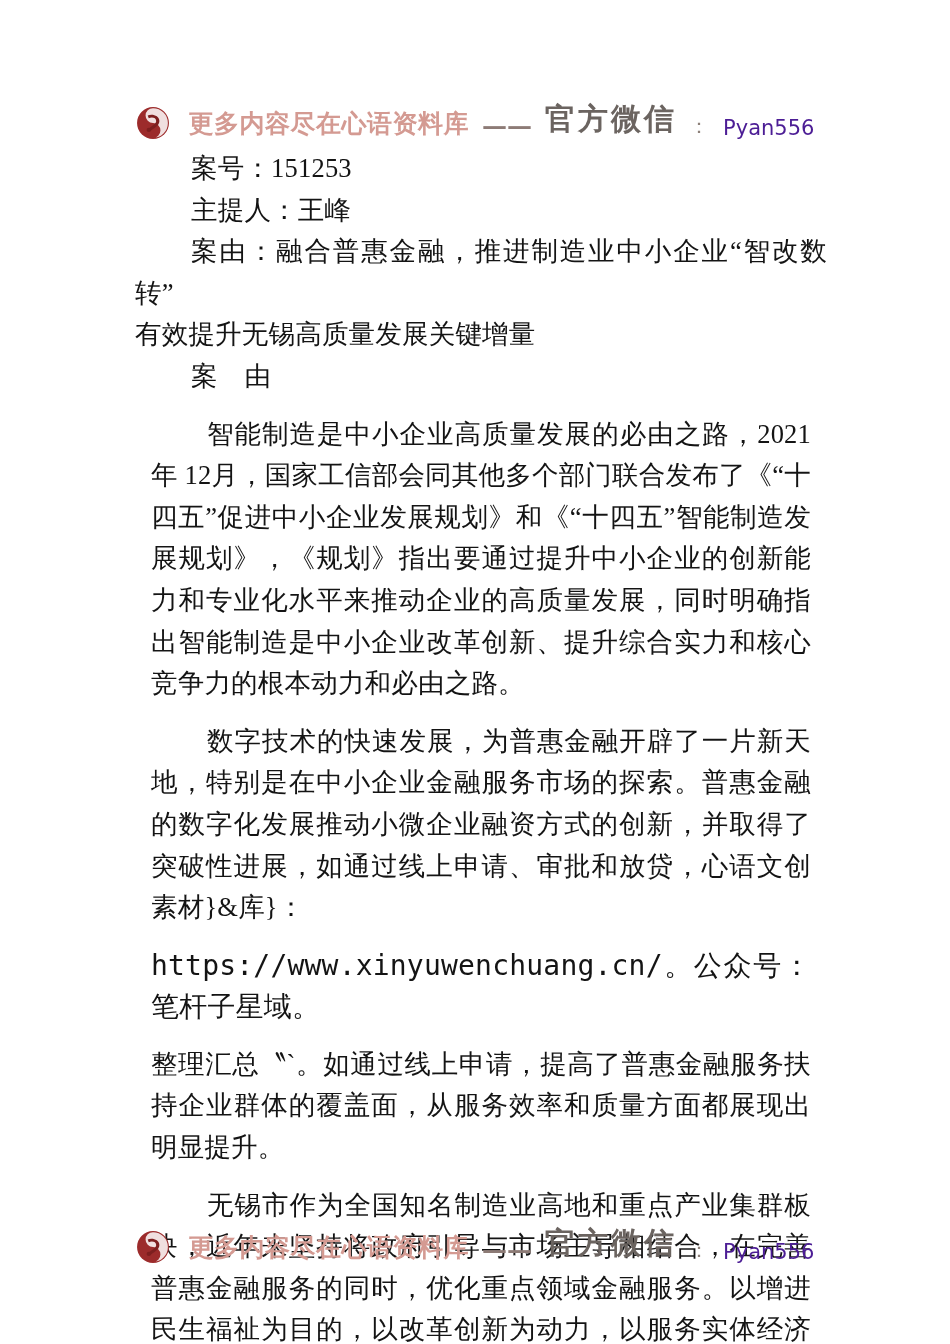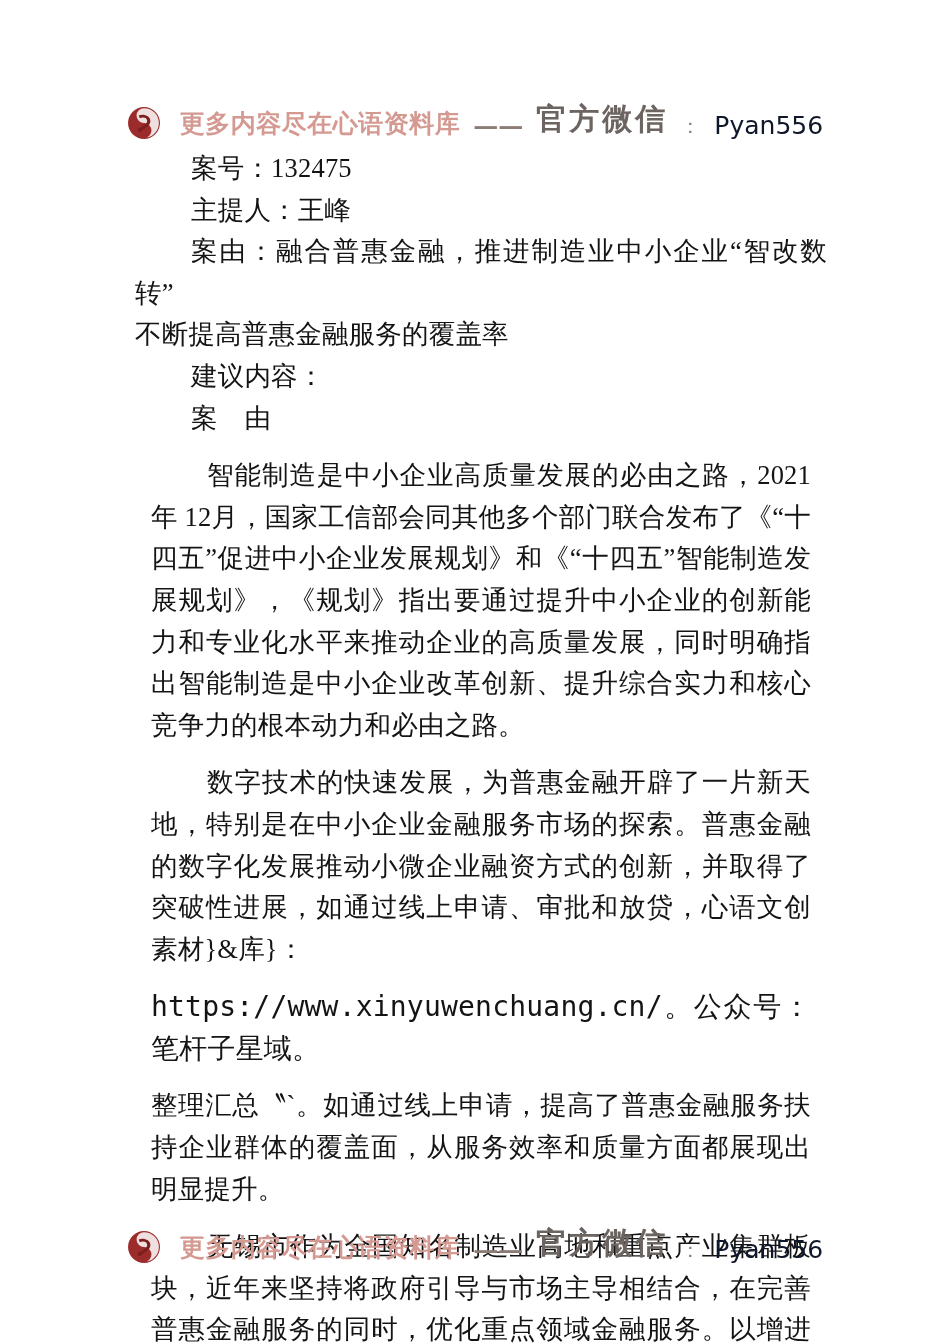--- a/index.html
+++ b/index.html
@@ -61,22 +61,22 @@
     letter-spacing: 3px;
   }
   .wm-colon {
     font-family: "DejaVu Sans", sans-serif;
     font-size: 20px;
     color: #8d8079;
     margin: 0 2px 0 0;
   }
   .wm-id {
     font-family: "DejaVu Sans", "Liberation Sans", sans-serif;
-    font-size: 25px;
-    color: #0f172a;
+    font-size: 21px;
+    color: #4c1d95;
     letter-spacing: 0px;
     margin-top: 44px;
   }
 
   
   .doc {
     position: absolute;
     left: 135px;
     top: 148px;
     width: 692px;
@@ -112,29 +112,28 @@
   </svg>
   <span class="wm-main">更多内容尽在心语资料库</span>
   <span class="wm-dash">——</span>
   <span class="wm-wechat">官方微信</span>
   <span class="wm-colon">：</span>
   <span class="wm-id">Pyan556</span>
 </div>
 
 <div class="doc">
 
-  <div class="line field indent2"><span>案号：</span><span>132475</span></div>
+  <div class="line field indent2"><span>案号：</span><span>151253</span></div>
 
   <div class="line field indent2"><span>主提人：</span><span>王峰</span></div>
 
   <div class="line field indent2"><span>案由：</span><span>融合普惠金融，推进制造业中小企业“智改数转”</span></div>
 
-  <div class="line field">不断提高普惠金融服务的覆盖率</div>
+  <div class="line field">有效提升无锡高质量发展关键增量</div>
 
-  <div class="line indent2">建议内容：</div>
 
   <div class="line indent2">案　由</div>
 
   <div class="line para indent2">智能制造是中小企业高质量发展的必由之路，2021 年 12月，国家工信部会同其他多个部门联合发布了《“十四五”促进中小企业发展规划》和《“十四五”智能制造发展规划》，《规划》指出要通过提升中小企业的创新能力和专业化水平来推动企业的高质量发展，同时明确指出智能制造是中小企业改革创新、提升综合实力和核心竞争力的根本动力和必由之路。</div>
 
   <div class="line para indent2">数字技术的快速发展，为普惠金融开辟了一片新天地，特别是在中小企业金融服务市场的探索。普惠金融的数字化发展推动小微企业融资方式的创新，并取得了突破性进展，如通过线上申请、审批和放贷，心语文创素材}&amp;库}：</div>
 
   <div class="line para mono">https://www.xinyuwenchuang.cn/。公众号：笔杆子星域。</div>
 
   <div class="line para">整理汇总〝`。如通过线上申请，提高了普惠金融服务扶持企业群体的覆盖面，从服务效率和质量方面都展现出明显提升。</div>

